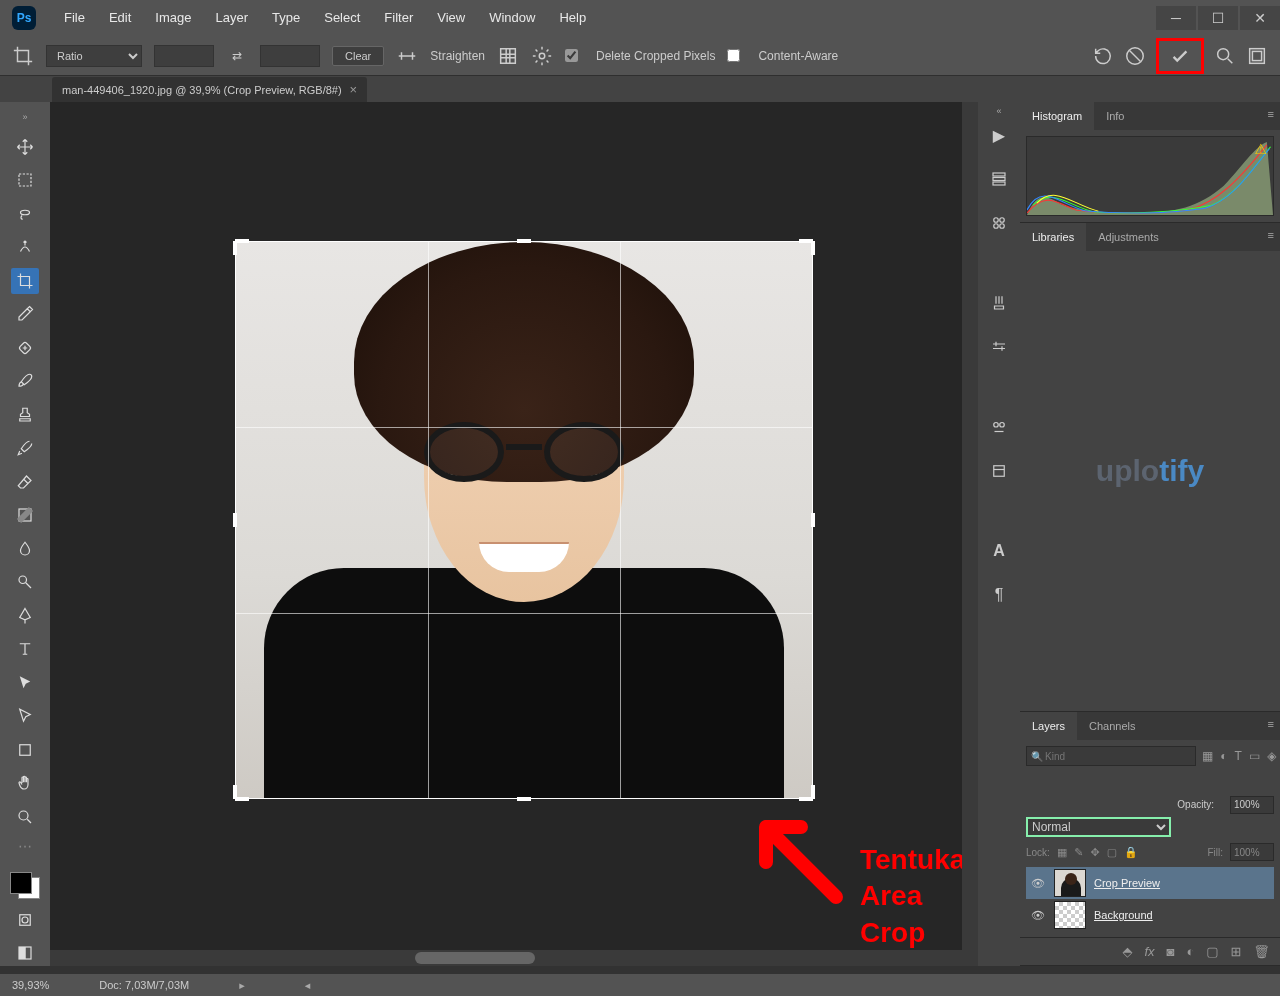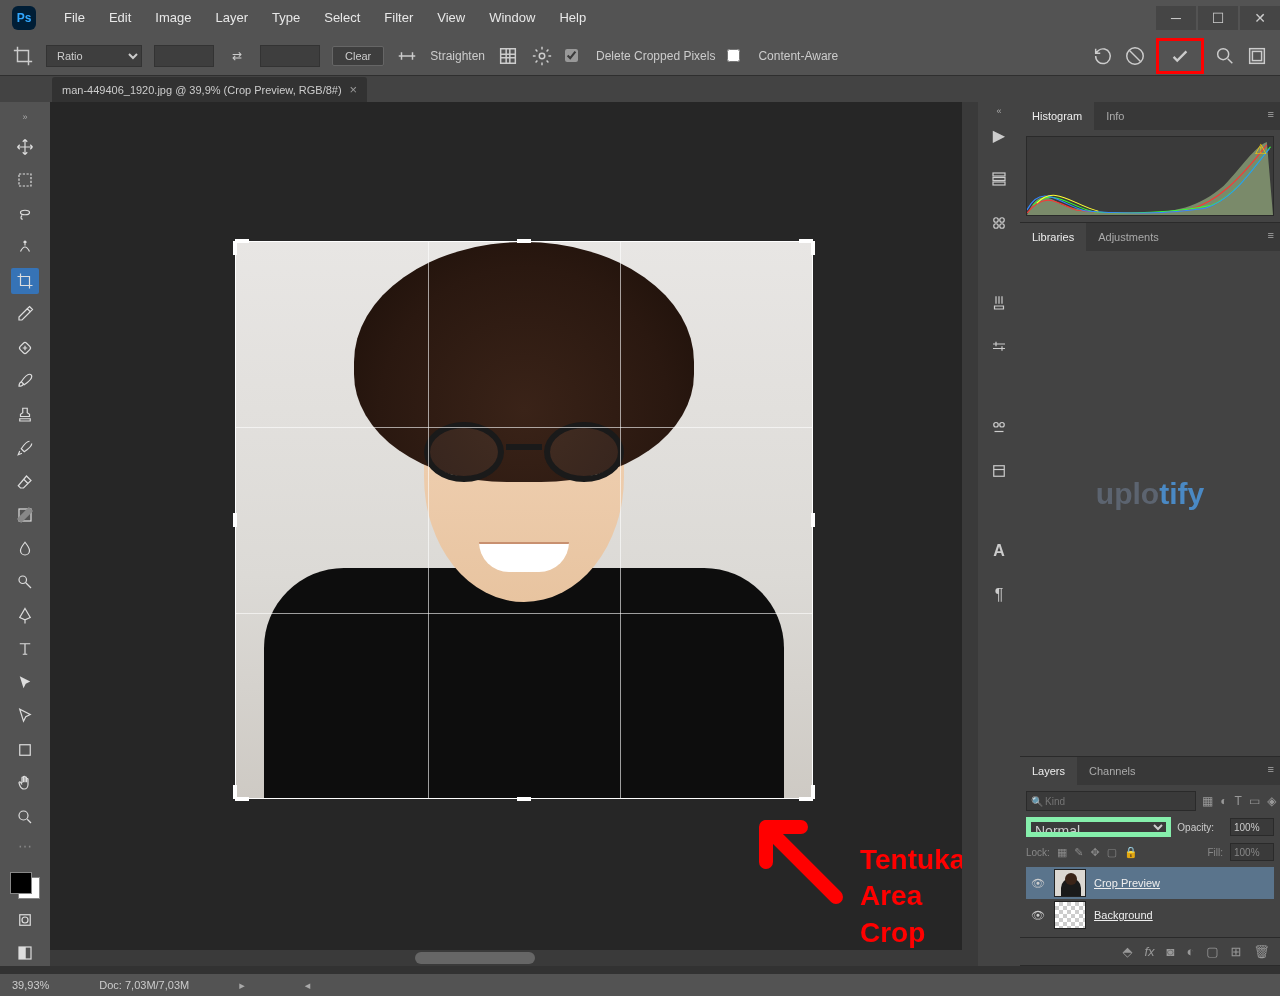--- a/index.html
+++ b/index.html
@@ -96,21 +96,21 @@
 .watermark { text-align:center; color:#5c6470; font-size:30px; font-weight:bold; padding:80px 0 100px; }
 .watermark .b { color:#4a89c4; }
 
 .layers-body { padding:6px; font-size:11px; color:#ccc; }
 .layers-body .search { display:flex; align-items:center; gap:6px; margin-bottom:6px; }
 .layers-body .search input { flex:1; background:#3a3a3a; border:1px solid #2a2a2a; color:#999; height:20px; padding:0 18px; font-size:10px; }
 .layers-body .search .sico { position:absolute; margin-left:5px; color:#888; font-size:10px; }
 .layers-body .iconrow { display:flex; gap:7px; color:#999; padding:2px 0; }
 .layers-body .iconrow span{font-size:12px; cursor:pointer;}
 .layers-body .blendrow { display:flex; align-items:center; gap:6px; margin:6px 0; }
-.layers-body select { background:#3a3a3a; color:#ccc; border:5px solid #86efac; height:20px; font-size:14px; flex:1; }
+.layers-body select { background:#3a3a3a; color:#ccc; border:2px solid #86efac; height:20px; font-size:12px; flex:1;margin-top:45px; }
 .layers-body .opac { font-size:10px; display:flex; align-items:center; gap:16px; }
 .layers-body .opac input {width:44px; background:#3a3a3a; border:1px solid #2a2a2a; color:#ccc; height:18px; font-size:10px; padding:0 3px;}
 .lockrow { display:flex; align-items:center; gap:7px; color:#888; font-size:10px; margin-bottom:6px; }
 .lockrow span.icon{font-size:11px; cursor:pointer;}
 .layer { display:flex; align-items:center; height:32px; gap:8px; padding:0 4px; }
 .layer.sel { background:#5a748c; }
 .layer .eye { width:16px; text-align:center; cursor:pointer; color:#ccc; }
 .layer .thumb { width:32px; height:28px; background:#ddd; border:1px solid #222; position:relative; overflow:hidden; }
 .layer .thumb.empty { background:repeating-conic-gradient(#ccc 0 25%,#fff 0 50%) 0 0/8px 8px; }
 .layer .lname { font-size:11px; color:#eee;text-decoration:underline; }

